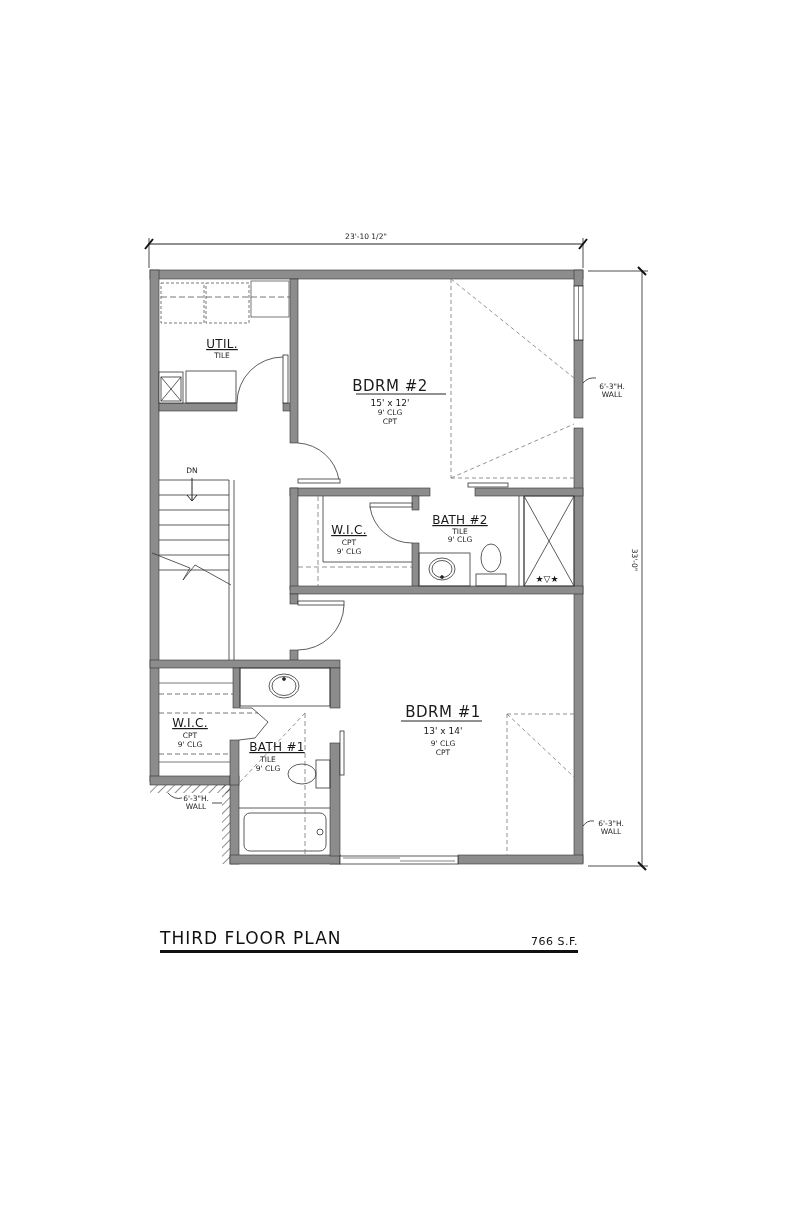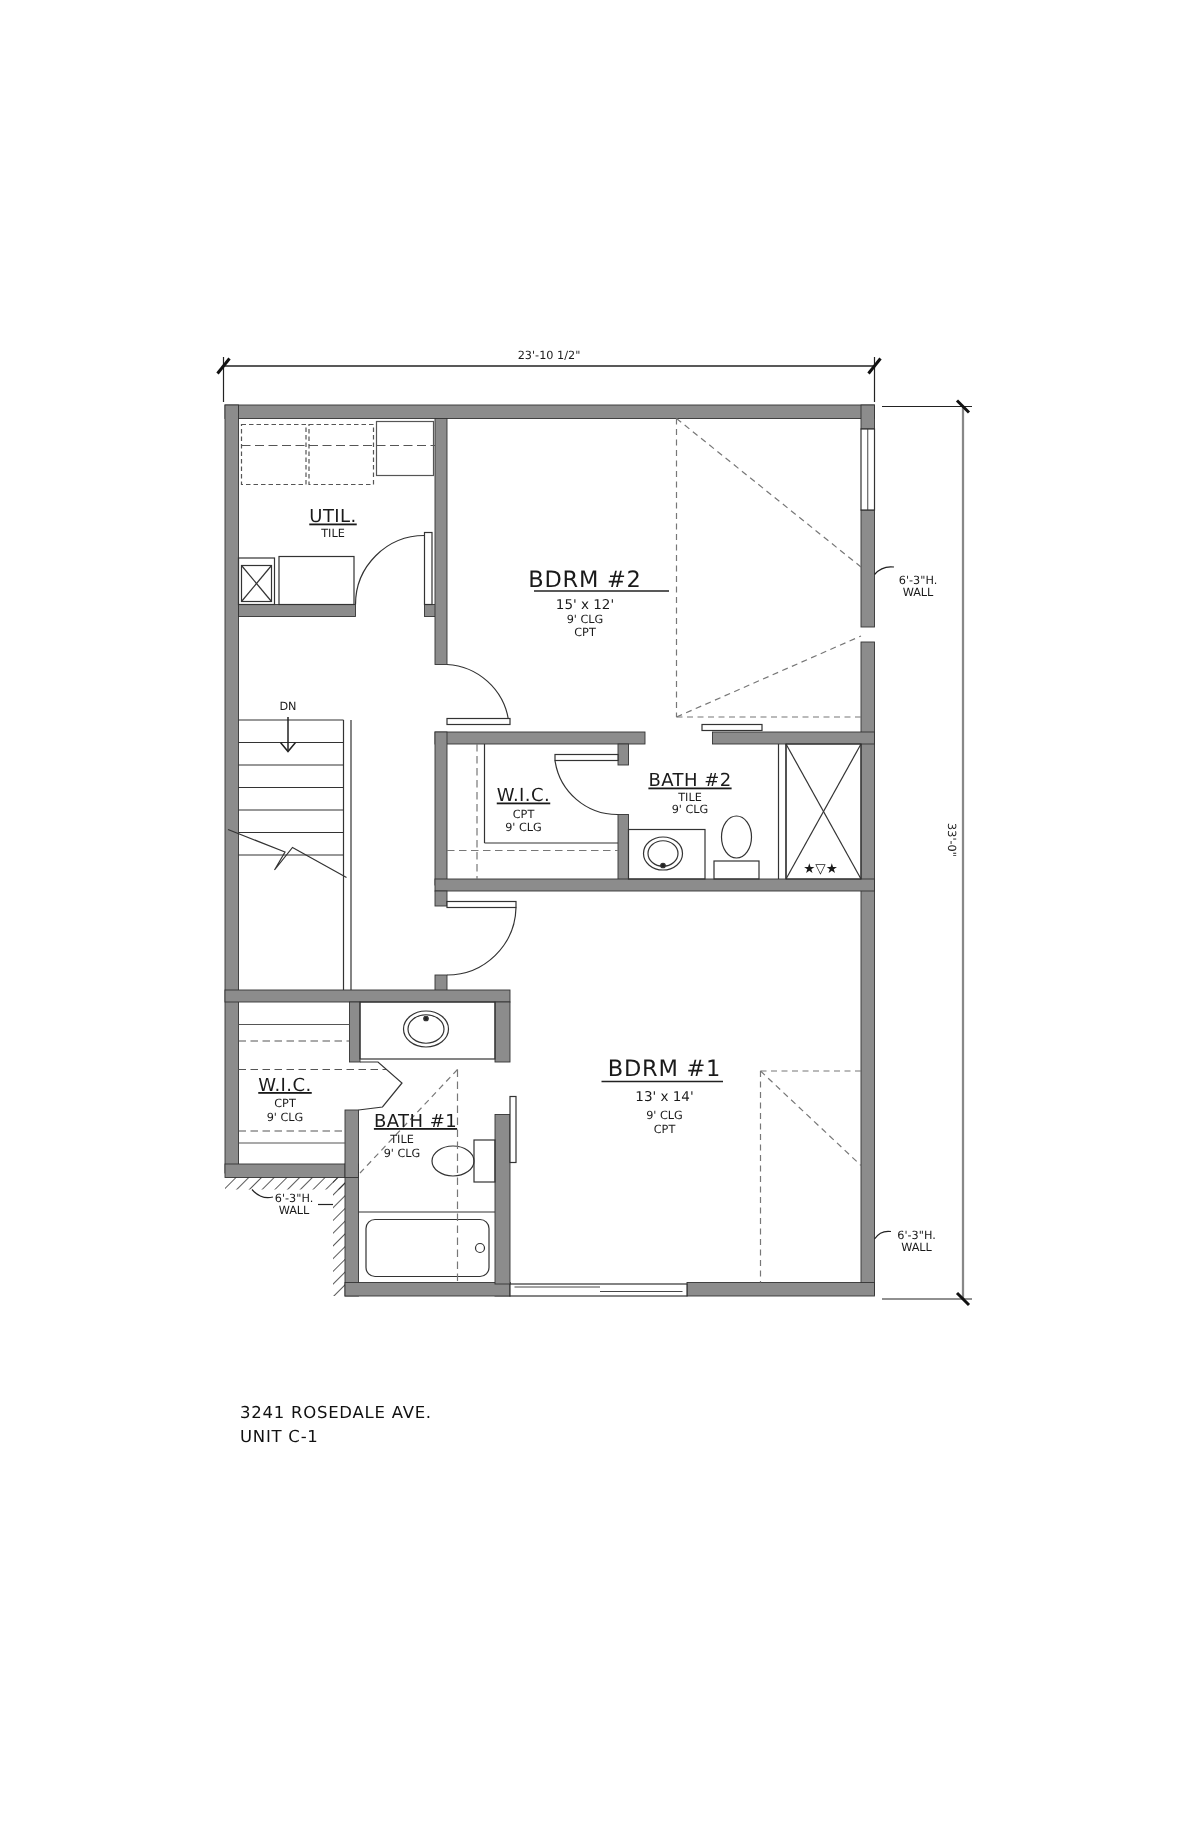--- a/index.html
+++ b/index.html
@@ -253,18 +253,18 @@
   <text x="611" y="826" text-anchor="middle" class="lbl-xs">6'-3"H.</text>
   <text x="611" y="834" text-anchor="middle" class="lbl-xs">WALL</text>
 
   <path d="M168 793 Q174 800 182 798" fill="none" stroke="#222" stroke-width="0.8"></path>
   <path d="M212 803 L222 803" fill="none" stroke="#222" stroke-width="0.8"></path>
   <text x="196" y="801" text-anchor="middle" class="lbl-xs">6'-3"H.</text>
   <text x="196" y="809" text-anchor="middle" class="lbl-xs">WALL</text>
 </svg>
 
 <div class="title-block">
-  <div class="sub-wrap">
-    <div class="sub-line">3241 ROSEDALE AVE.</div>
-    <div class="sub-line">UNIT C-1</div>
+  <div class="title-row">
+    <span class="title-main">THIRD FLOOR PLAN</span>
+    <span class="title-area">766 S.F.</span>
   </div>
 </div>
 </div>
 
 </body></html>

